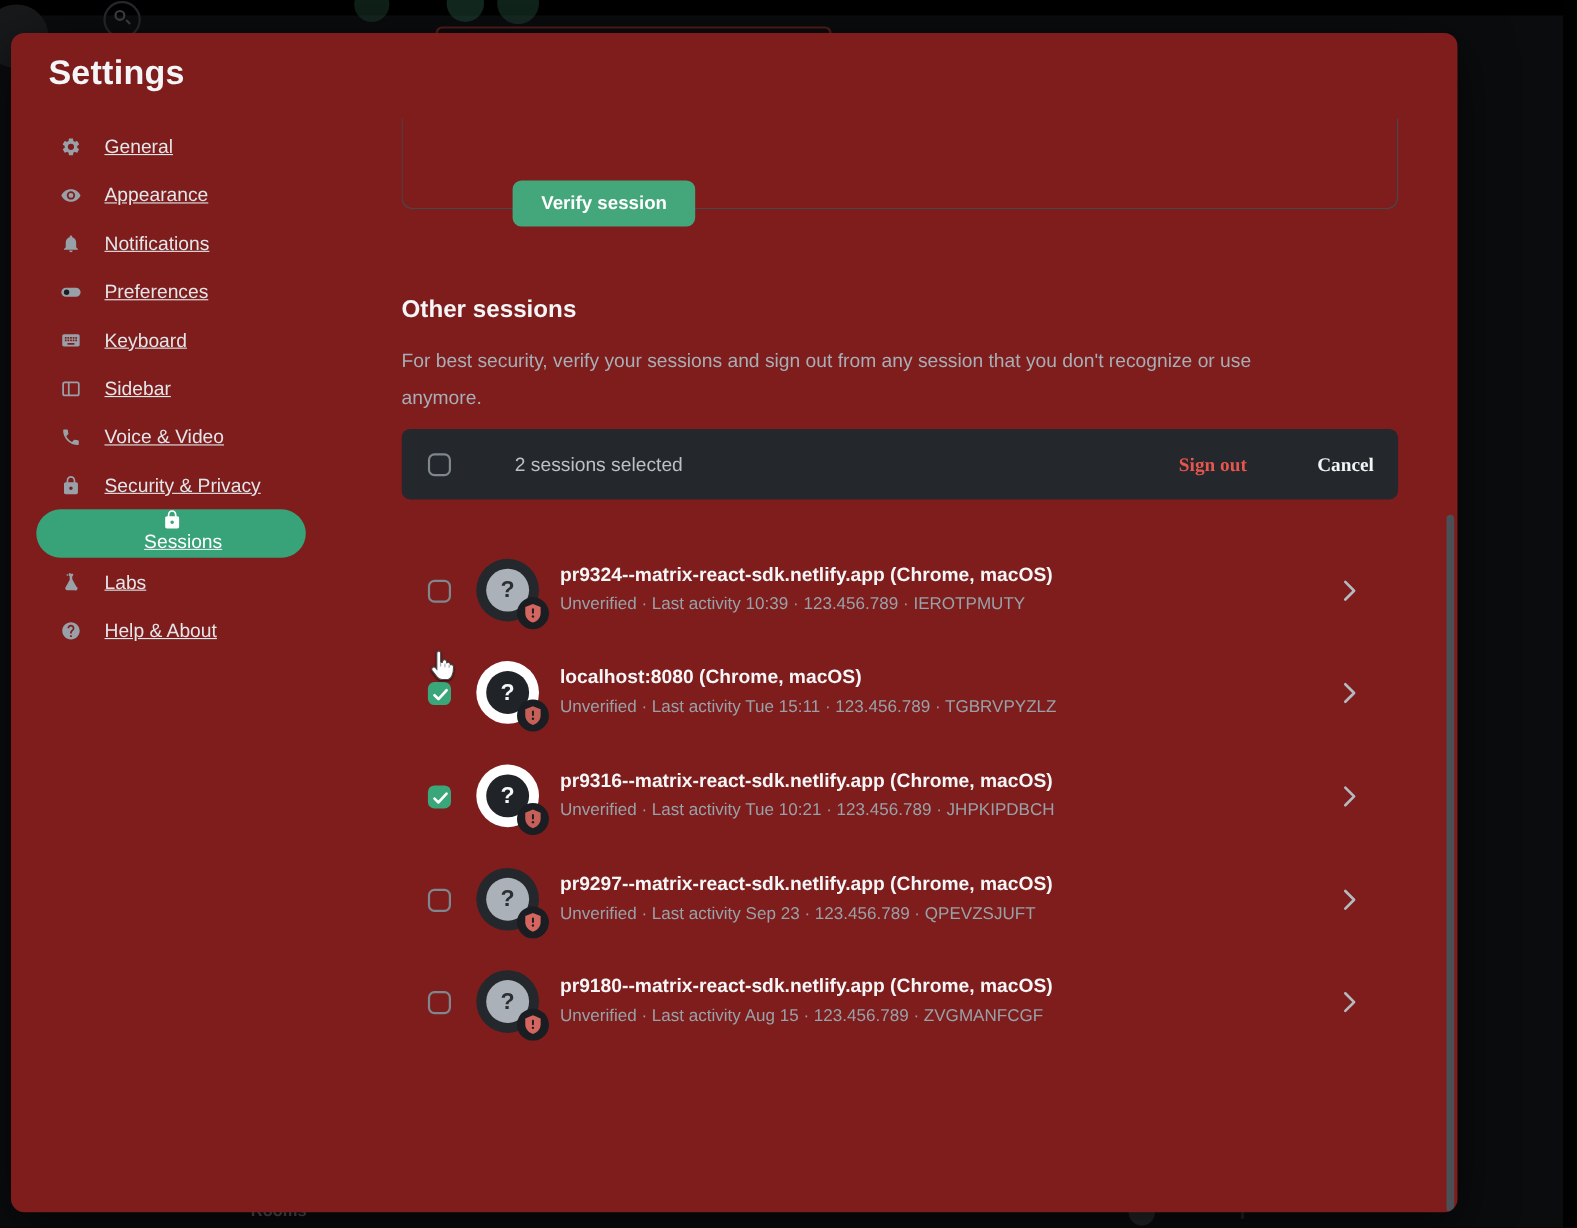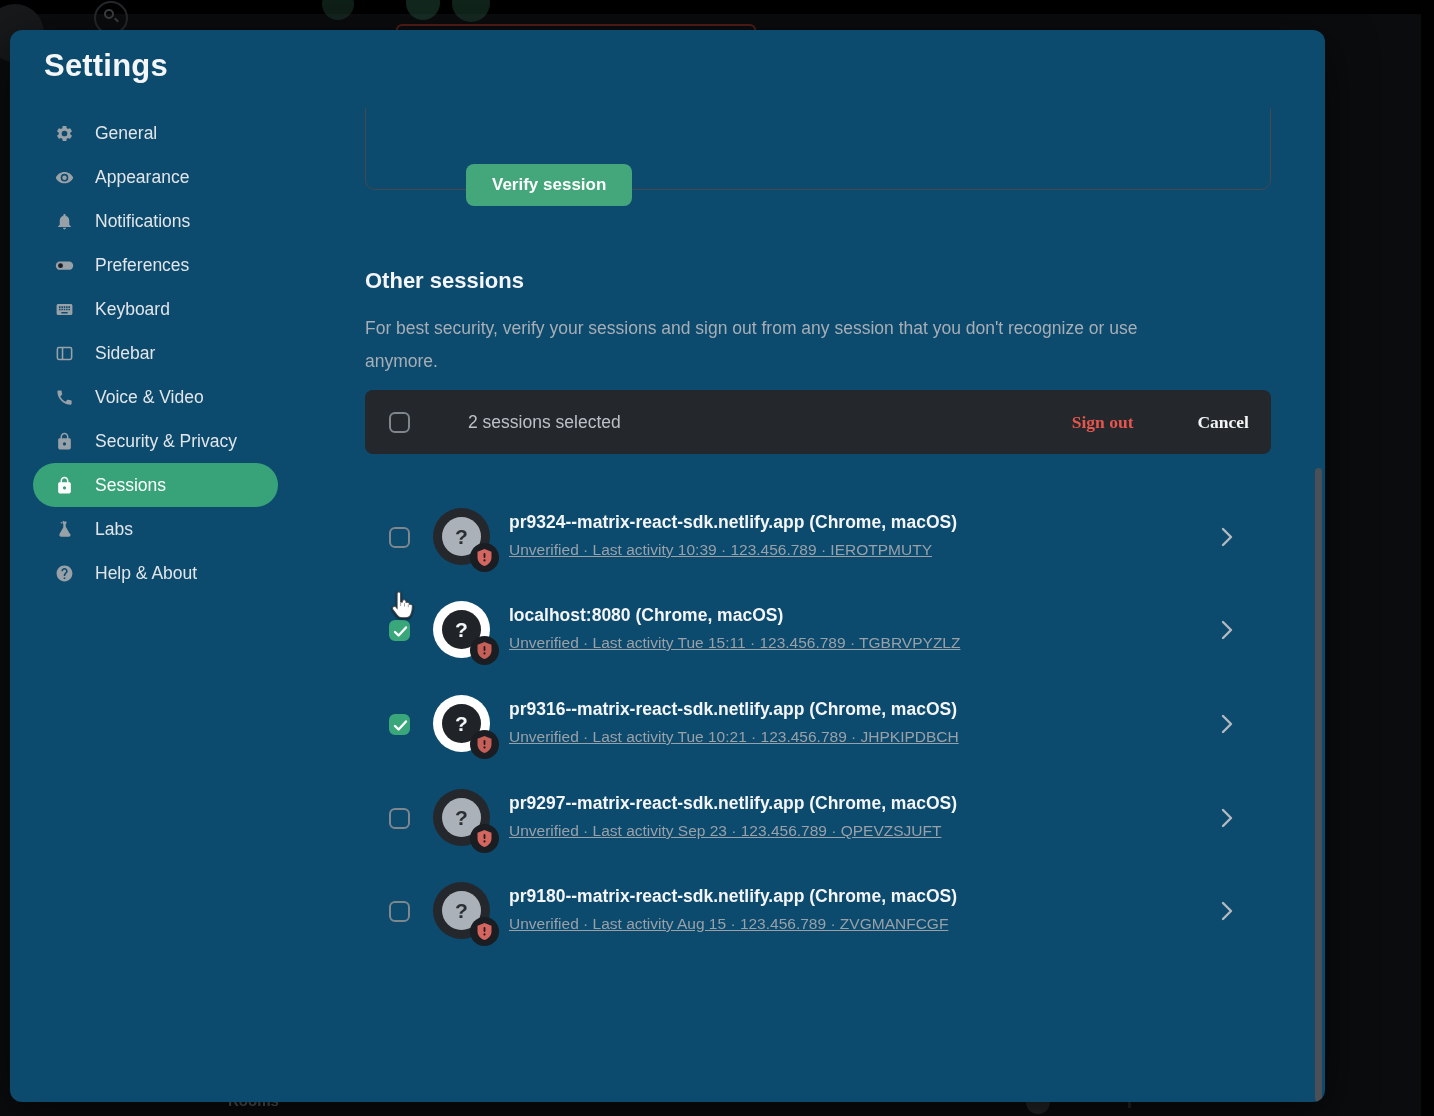--- a/index.html
+++ b/index.html
@@ -18,32 +18,32 @@
   .bg-blob1 { position:absolute; left:322px; top:-12px; width:32px; height:32px; border-radius:50%; background:rgba(34,72,54,.45); }
   .bg-blob2 { position:absolute; left:406px; top:-14px; width:34px; height:34px; border-radius:50%; background:rgba(35,80,60,.5); }
   .bg-blob3 { position:absolute; left:452px; top:-16px; width:38px; height:38px; border-radius:50%; background:rgba(35,80,60,.45); }
   .bg-redrect { position:absolute; left:396px; top:24px; width:360px; height:14px; border:2px solid rgba(150,45,35,.55); border-radius:6px; }
   .bg-rooms { position:absolute; left:228px; top:1092px; color:#515559; font-size:15px; font-weight:700; }
   .bg-bottom-circle { position:absolute; left:1026px; top:1090px; width:24px; height:24px; border-radius:50%; background:#232629; }
   .bg-bottom-bar { position:absolute; left:1128px; top:1090px; width:3px; height:18px; background:#222528; }
 
   
   .modal { position:absolute; left:10px; top:30px; width:1315px; height:1072px;
-    background:#0c4a6e; border-radius:12px; overflow:hidden;
+    background:#7f1d1d; border-radius:12px; overflow:hidden;
     box-shadow:0 12px 48px rgba(0,0,0,.6); }
   .modal-title { position:absolute; left:34px; top:18px; font-size:31px; font-weight:700; color:#f3f5f6; letter-spacing:.2px; }
   .close-btn { position:absolute; left:1352px; top:22px; width:32px; height:32px; display:flex; align-items:center; justify-content:center; cursor:pointer; color:#aeb6bd; }
 
   
   .sidebar { position:absolute; left:23px; top:81px; width:245px; }
-  .side-item { display:flex; align-items:center; height:44px; border-radius:22px; padding-left:22px; cursor:pointer; color:#e2e6e9; }
+  .side-item { display:flex; align-items:center; height:44px; border-radius:22px; padding-left:22px; cursor:pointer; color:#e2e6e9;text-decoration:underline; }
   .side-item .icon { width:19px; height:19px; margin-right:21px; color:#99a1a8; display:flex; align-items:center; justify-content:center; }
   .side-item .icon svg { width:19px; height:19px; display:block; }
   .side-item .lbl { font-size:17.5px; color:#e2e6e9; }
-  .side-item.selected { background:#38a379; }
+  .side-item.selected { background:#38a379;flex-direction:column; }
   .side-item.selected .icon { color:#ffffff; }
   .side-item.selected .lbl { color:#ffffff; font-weight:400; }
 
   
   .content-clip { position:absolute; left:355px; top:78px; width:918px; height:994px; overflow:hidden; }
 
   .verify-card { position:absolute; left:0px; top:-38px; width:906px; height:120px;
     border:1px solid #45494e; border-radius:10px; }
   .verify-btn { position:absolute; left:100px; top:93px; height:42px; padding:0 26px;
     background:#43a77b; color:#fff; border:none; border-radius:8px;
@@ -74,21 +74,21 @@
     background:#24282c; display:flex; align-items:center; justify-content:center; }
   .avatar .inner { width:39px; height:39px; border-radius:50%; background:#aab1b8;
     display:flex; align-items:center; justify-content:center;
     font-size:21px; font-weight:700; color:#2b2f33; }
   .session-row.checked .avatar { background:#ffffff; }
   .session-row.checked .avatar .inner { background:#202428; color:#f5f6f7; }
   .badge { position:absolute; left:105px; top:46px; width:29px; height:29px; border-radius:50%;
     background:#1a1d21; display:flex; align-items:center; justify-content:center; }
   .badge svg { width:17px; height:19px; display:block; }
   .row-title { position:absolute; left:144px; top:15px; font-size:17.5px; font-weight:700; color:#f3f5f6; }
-  .row-details { position:absolute; left:144px; top:44px; font-size:15.5px; color:#99a1a8;text-decoration:underline; }
+  .row-details { position:absolute; left:144px; top:44px; font-size:15.5px; color:#99a1a8; }
   .row-chevron { position:absolute; left:853px; top:29px; width:18px; height:22px; color:#b3bac0; }
 
   
   .scroll-thumb { position:absolute; right:3px; top:438px; width:7px; height:634px; border-radius:4px; background:#4a5056; }
 
   
   .cursor { position:absolute; left:388px; top:590px; width:28px; height:32px; z-index:50; pointer-events:none; filter:drop-shadow(0 1px 1px rgba(0,0,0,.7)); }
 </style>
 </head>
 <body>

